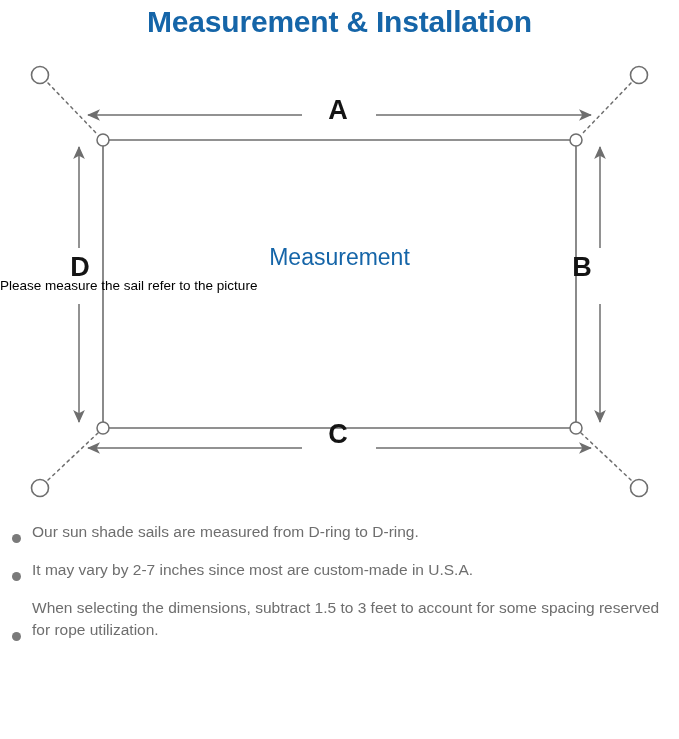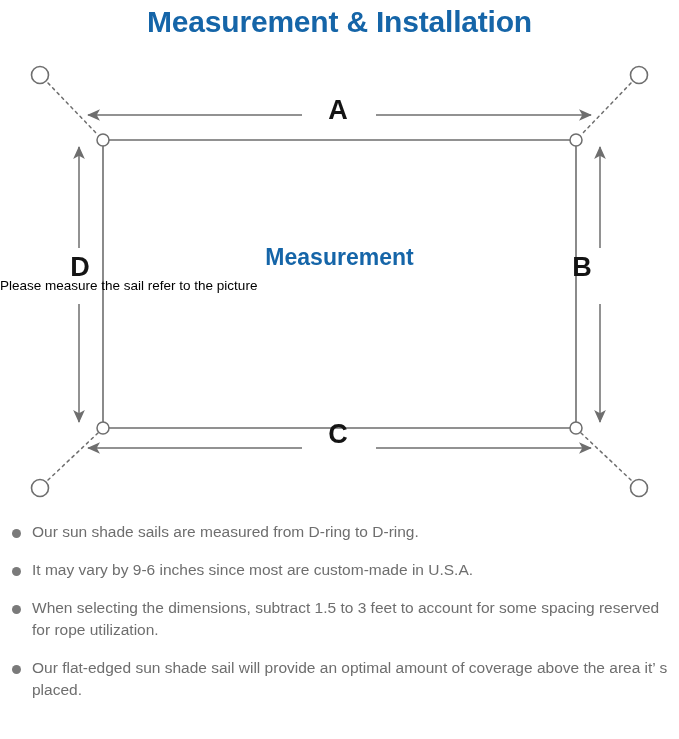--- a/index.html
+++ b/index.html
@@ -49,21 +49,21 @@
     display: block;
   }
 
   .center-title {
     position: absolute;
     left: 0;
     top: 192px;
     width: 679px;
     text-align: center;
     font-size: 23px;
-    font-weight: bold;
+    font-weight: normal;
     color: #1565a8;
     white-space: nowrap;
   }
   .center-sub {
     position: absolute;
     left: 0;
     top: 226px;
     width: 679px;
     text-align: left;
     font-size: 13.5px;
@@ -89,21 +89,21 @@
     position: absolute;
     left: 0;
     top: 521px;
     width: 679px;
     padding: 0;
     margin: 0;
   }
   .note {
     position: relative;
     display: flex;
-    align-items: flex-start;
+    align-items: flex-end;
     padding: 0 8px 0 12px;
     margin-bottom: 16px;
   }
   .note-bullet {
     flex: 0 0 auto;
     width: 9px;
     height: 9px;
     border-radius: 50%;
     background: #7a7a7a;
     margin-top: 8px;
@@ -170,25 +170,21 @@
     <div class="dimlabel dim-d">D</div>
   </div>
 
   <div class="notes">
     <div class="note">
       <span class="note-bullet"></span>
       <span class="note-text">Our sun shade sails are measured from D-ring to D-ring.</span>
     </div>
     <div class="note">
       <span class="note-bullet"></span>
-      <span class="note-text">It may vary by 9-6 inches since most are custom-made in U.S.A.</span>
+      <span class="note-text">It may vary by 2-7 inches since most are custom-made in U.S.A.</span>
     </div>
     <div class="note">
       <span class="note-bullet"></span>
       <span class="note-text">When selecting the dimensions, subtract 1.5 to 3 feet to account for some spacing reserved for rope utilization.</span>
-    </div>
-    <div class="note">
-      <span class="note-bullet"></span>
-      <span class="note-text">Our flat-edged sun shade sail will provide an optimal amount of coverage above the area it’ s placed.</span>
     </div>
   </div>
 
 </div>
 
 </body></html>

